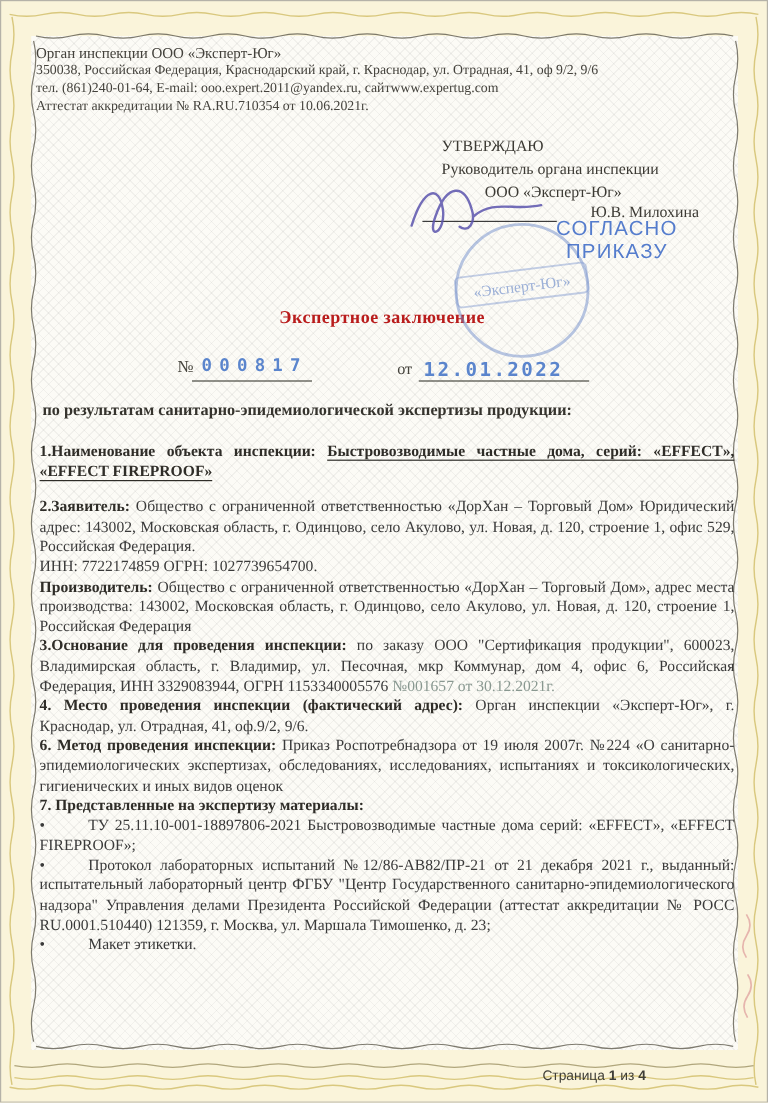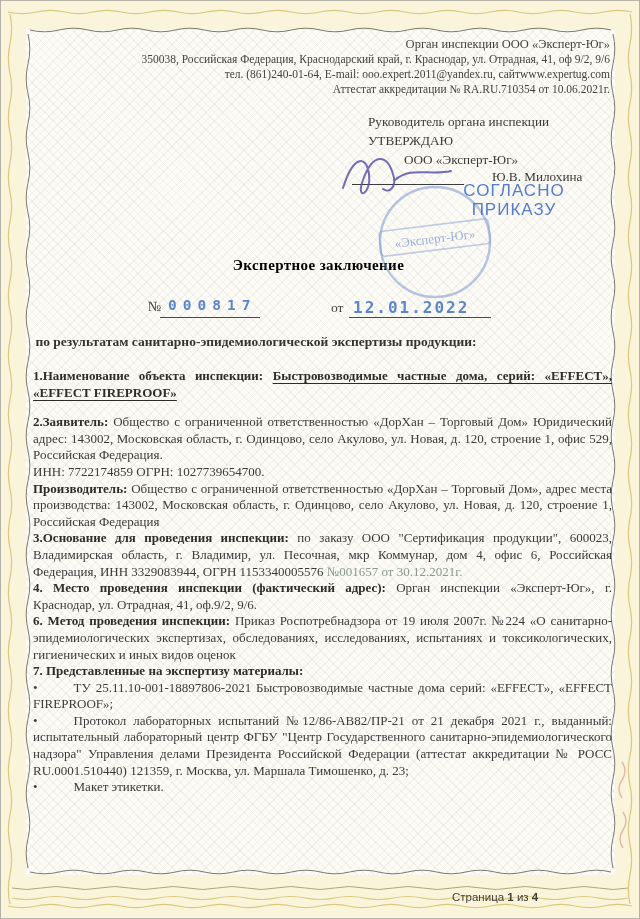--- a/index.html
+++ b/index.html
@@ -25,40 +25,40 @@
   .w-olive{fill:none;stroke:#b0a67c;stroke-width:1;}
   .w-pink{fill:none;stroke:#dd9a9a;stroke-width:1.4;opacity:.7;}
   .texture{
     position:absolute;left:26px;top:30px;width:589px;height:845px;z-index:1;pointer-events:none;
     background-image:
       repeating-linear-gradient(45deg, rgba(110,110,110,0.075) 0 1px, transparent 1px 6px),
       repeating-linear-gradient(-45deg, rgba(110,110,110,0.075) 0 1px, transparent 1px 6px);
   }
   .content{position:absolute;left:0;top:0;width:640px;height:919px;z-index:2;}
 
-  .header{position:absolute;left:30px;top:37px;width:580px;text-align:right;line-height:15px;font-size:11.5px;color:#44423c;}
+  .header{position:absolute;left:30px;top:37px;width:580px;text-align:left;line-height:15px;font-size:11.5px;color:#44423c;}
   .header .h1{font-size:12.5px;}
 
   .approval{position:absolute;left:368px;top:112px;width:245px;font-size:13.2px;line-height:19px;color:#3c3a34;}
   .approval .ctr{text-indent:36px;}
   .sig-svg{position:absolute;left:333px;top:148px;z-index:3;pointer-events:none;}
   .sig-path{fill:none;stroke:var(--sig-purple);stroke-width:2;opacity:.85;stroke-linecap:round;}
   .sig-line{position:absolute;left:352px;top:184px;width:112px;border-top:1.4px solid #3c3c3c;}
   .signer{position:absolute;left:492px;top:169px;font-size:13.2px;color:#3c3a34;}
   .stamp-note{
     position:absolute;left:446px;top:181px;width:136px;text-align:center;z-index:3;
     font-family:"Liberation Sans","DejaVu Sans",sans-serif;font-weight:normal;
     font-size:17px;line-height:19px;color:var(--stamp-blue);letter-spacing:1px;opacity:.88;
   }
   .stamp-svg{position:absolute;left:362px;top:185px;z-index:2;opacity:.8;filter:blur(.4px);}
   .stamp-ring{fill:none;stroke:#6a88c9;stroke-width:2.4;opacity:.6;}
   .stamp-box{fill:none;stroke:#6a88c9;stroke-width:1.6;opacity:.5;}
   .stamp-text{fill:#5d7fc4;font-size:13px;font-family:"Liberation Serif",serif;opacity:.75;text-anchor:middle;}
 
-  .doc-title{position:absolute;left:0;top:257px;width:637px;text-align:center;font-weight:bold;font-size:15px;letter-spacing:.4px;color:#000000;}
+  .doc-title{position:absolute;left:0;top:257px;width:637px;text-align:center;font-weight:bold;font-size:15px;letter-spacing:.4px;color:#b91c1c;}
   .number-line{position:absolute;left:0;top:297px;width:640px;height:26px;}
   .numero{position:absolute;left:148px;top:2px;font-size:14px;color:#45433c;}
   .stamp-digits{
     font-family:"DejaVu Sans Mono","Liberation Mono",monospace;font-weight:bold;color:var(--digit-blue);opacity:.9;
   }
   .num-val{position:absolute;left:168px;top:0;font-size:14.5px;letter-spacing:6px;}
   .num-underline{position:absolute;left:160px;top:20px;width:100px;border-top:1.2px solid #4a4a42;}
   .from-label{position:absolute;left:331px;top:3px;font-size:13.5px;color:#45433c;}
   .date-val{position:absolute;left:353px;top:1px;font-size:16px;letter-spacing:2px;}
   .date-underline{position:absolute;left:349px;top:20px;width:142px;border-top:1.2px solid #4a4a42;}
@@ -109,22 +109,22 @@
   <div class="content">
 
     <div class="header">
       <div class="h1">Орган инспекции ООО «Эксперт-Юг»</div>
       <div>350038, Российская Федерация, Краснодарский край, г. Краснодар, ул. Отрадная, 41, оф 9/2, 9/6</div>
       <div>тел. (861)240-01-64, E-mail: ooo.expert.2011@yandex.ru, сайтwww.expertug.com</div>
       <div>Аттестат аккредитации № RA.RU.710354 от 10.06.2021г.</div>
     </div>
 
     <div class="approval">
+      <div>УТВЕРЖДАЮ</div>
       <div>Руководитель органа инспекции</div>
-      <div>УТВЕРЖДАЮ</div>
       <div class="ctr">ООО «Эксперт-Юг»</div>
     </div>
 
     <svg class="sig-svg" width="145" height="62">
       <path class="sig-path" d="M10 40 C 20 8 33 6 36 26 C 39 46 22 54 30 32 C 40 4 54 6 60 26 C 64 38 57 46 50 41 M62 32 C 78 18 96 28 118 23"></path>
     </svg>
     <div class="sig-line"></div>
     <div class="signer">Ю.В. Милохина</div>
 
     <div class="stamp-note">

